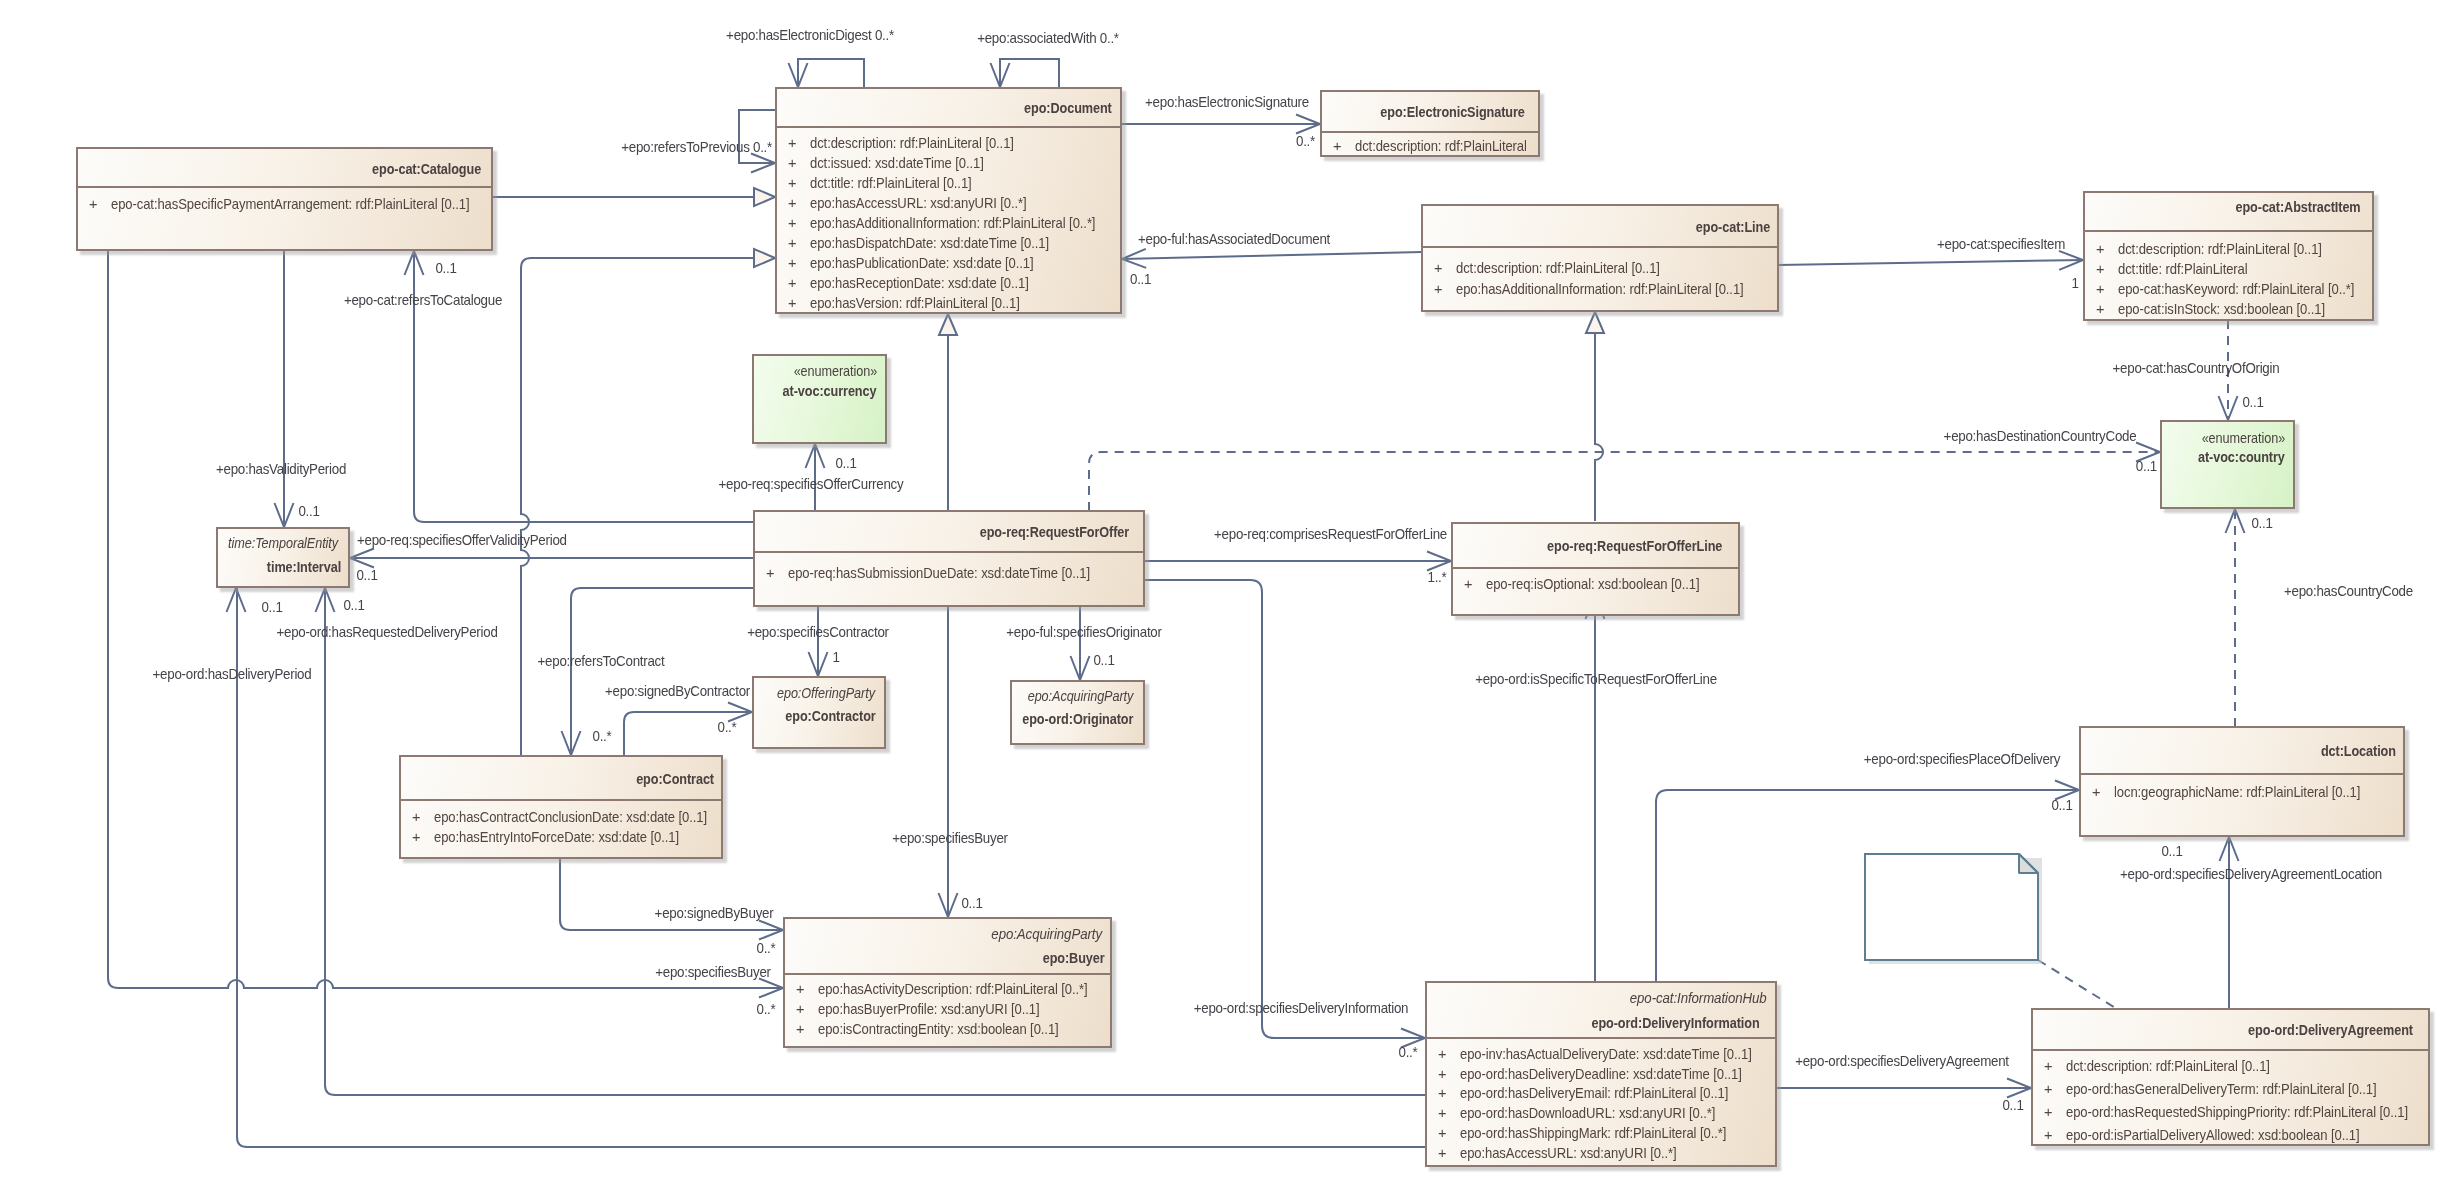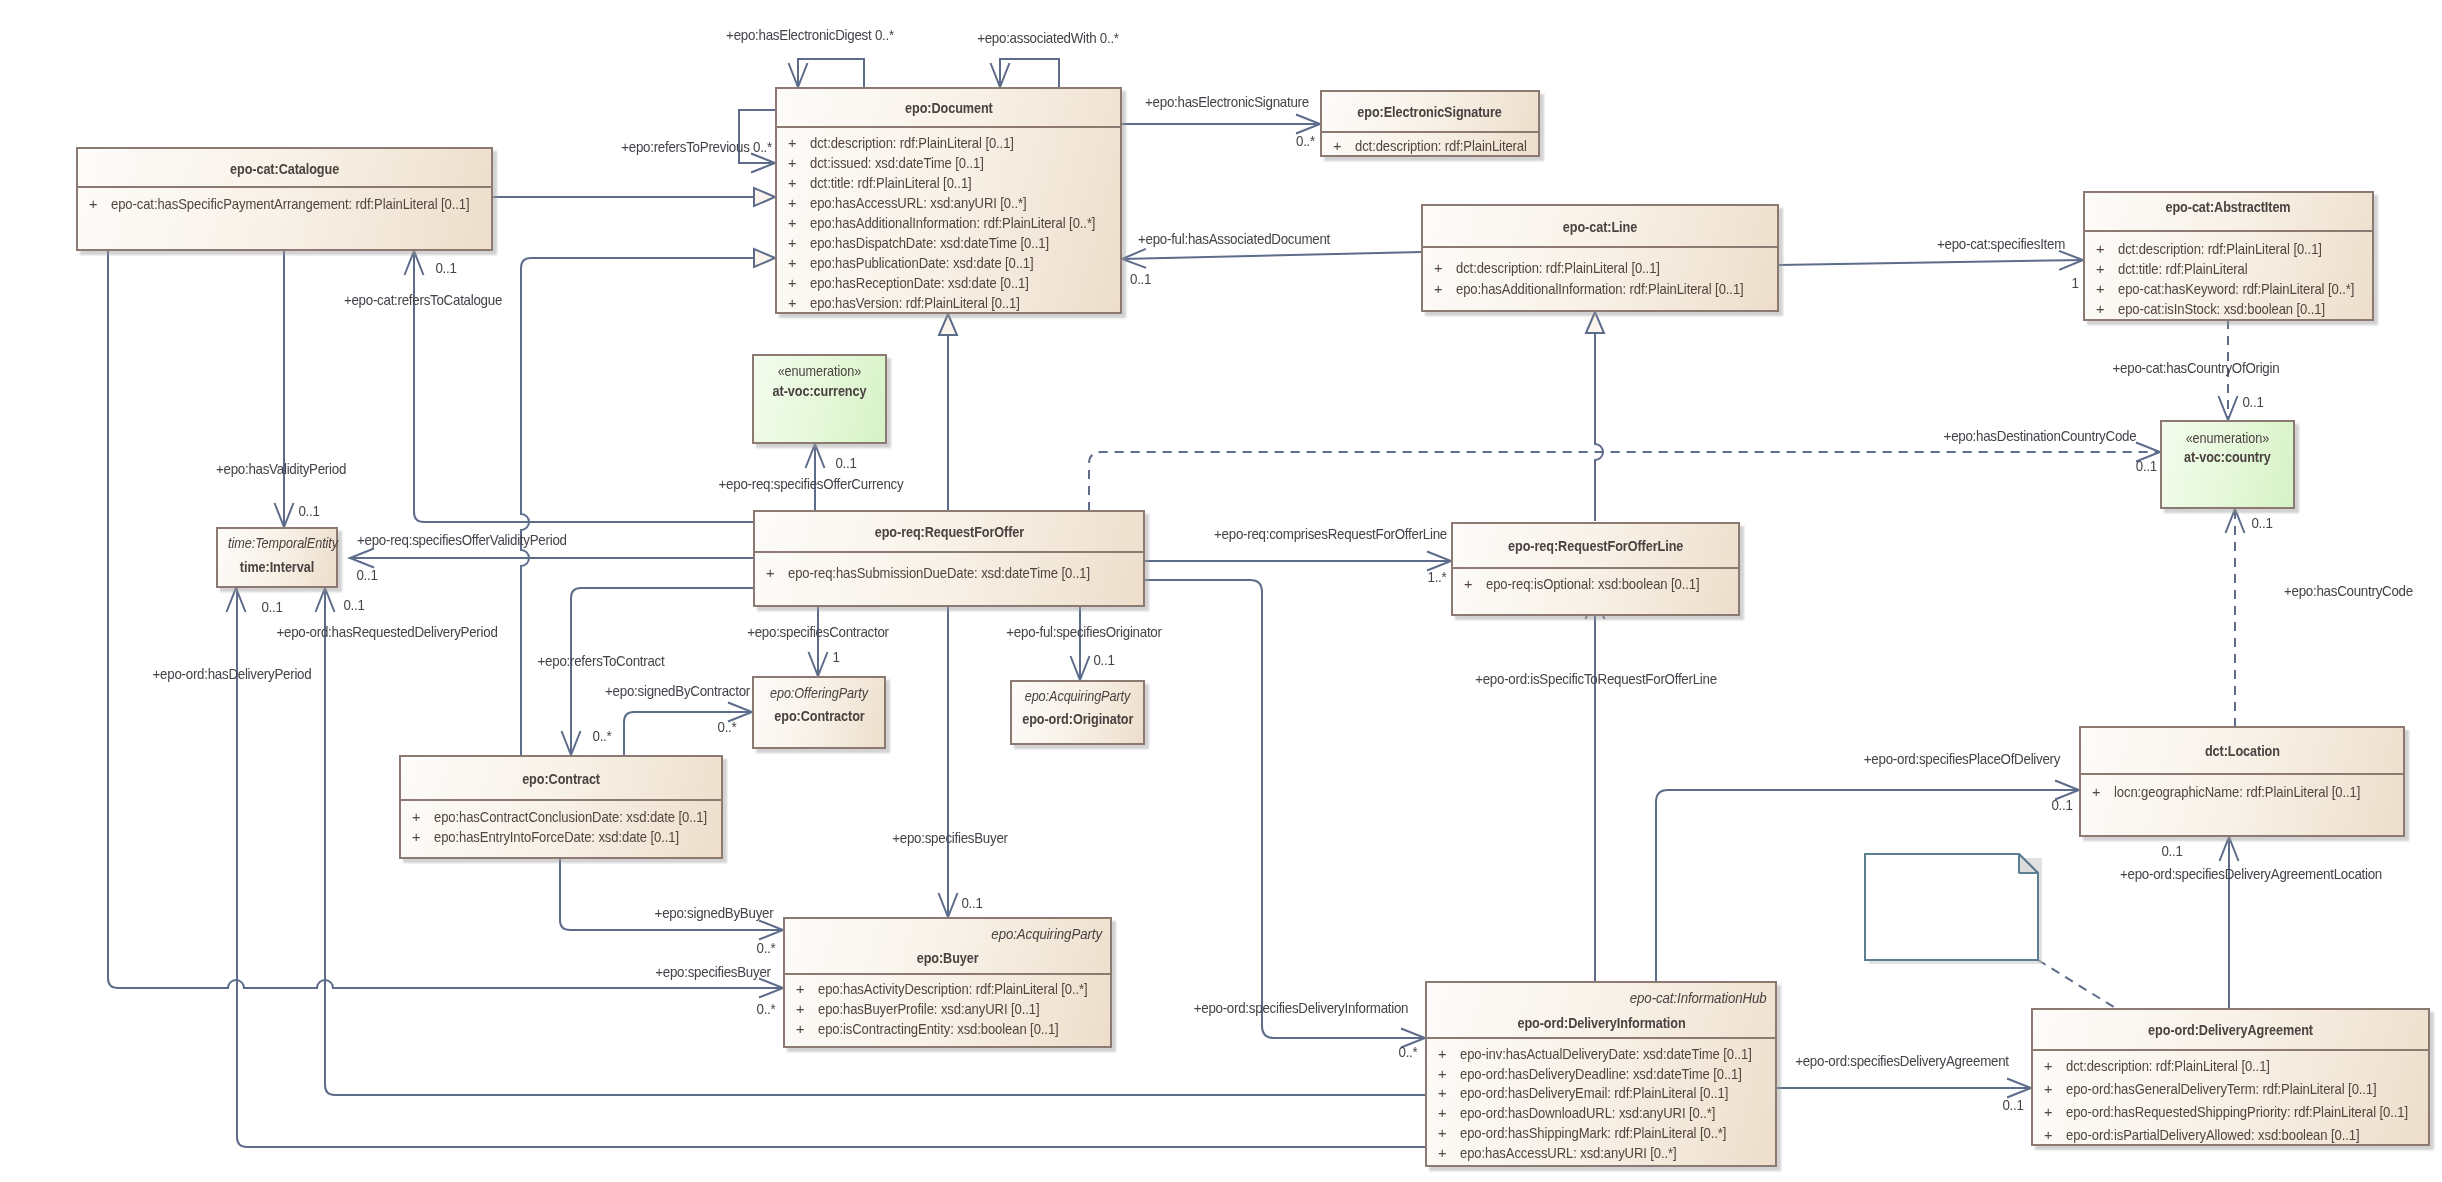--- a/index.html
+++ b/index.html
@@ -1,18 +1,18 @@
 <!DOCTYPE html>
 <html><head><meta charset="utf-8"><style>
 html,body{margin:0;padding:0;background:#fff}
 #page{position:relative;width:2442px;height:1182px;background:#fff;overflow:hidden;
  font-family:"Liberation Sans",sans-serif;border-radius:29px;}
 .box{position:absolute;border:2px solid #8c7a72;box-shadow:4px 4px 2px rgba(155,155,155,.45);box-sizing:border-box}
 .sep{position:absolute;left:0;right:0;height:0;border-top:2px solid #8c7a72}
-.cline{position:absolute;left:0;right:0;text-align:center;font-size:15px;line-height:20px;color:#4a4140;letter-spacing:-0.3px;white-space:nowrap}
+.cline{position:absolute;left:0;right:0;text-align:right;font-size:15px;line-height:20px;color:#4a4140;letter-spacing:-0.3px;white-space:nowrap}
 .bold{font-weight:bold;font-size:15px}
 .ital{font-style:italic}
 .pright{position:absolute;right:8px;text-align:right;font-size:15px;line-height:20px;font-style:italic;color:#4a4140;letter-spacing:-0.3px;white-space:nowrap}
 .row{position:absolute;left:0;right:0;padding-left:33px;font-size:14.5px;line-height:20px;color:#52443f;white-space:nowrap}
 .plus{position:absolute;left:11px;color:#52443f}
 .sx{display:inline-block;transform:scaleX(0.9);transform-origin:0 50%;letter-spacing:-0.1px}
 .sxc{display:inline-block;transform:scaleX(0.845);transform-origin:50% 50%;letter-spacing:-0.1px}
 .sxr{display:inline-block;transform:scaleX(0.885);transform-origin:100% 50%;letter-spacing:-0.1px}
 .notetext{position:absolute;font-size:14.5px;line-height:19.6px;color:#33373b}
 .notetext div{transform:scaleX(0.9);transform-origin:0 50%;white-space:nowrap}
@@ -187,21 +187,21 @@
 <div class="row" style="top:106.3px"><span class="plus">+</span><span class="sx">epo-cat:isInStock: xsd:boolean [0..1]</span></div>
 </div>
 <div class="box" style="left:752px;top:354px;width:135px;height:90px;background:linear-gradient(105deg,#f3fcee 0%,#e6f8da 50%,#d6f2c6 100%)">
 <div class="cline" style="top:5px"><span class="sxc">«enumeration»</span></div>
 <div class="cline bold" style="top:25px"><span class="sxc">at-voc:currency</span></div>
 </div>
 <div class="box" style="left:2160px;top:420px;width:135px;height:89px;background:linear-gradient(105deg,#f3fcee 0%,#e6f8da 50%,#d6f2c6 100%)">
 <div class="cline" style="top:6px"><span class="sxc">«enumeration»</span></div>
 <div class="cline bold" style="top:25px"><span class="sxc">at-voc:country</span></div>
 </div>
-<div class="box" style="left:216px;top:527px;width:122px;height:61px;background:linear-gradient(105deg,#fdfcfa 0%,#f8f1e7 50%,#eddecb 100%)">
+<div class="box" style="left:216px;top:527px;width:134px;height:61px;background:linear-gradient(105deg,#fdfcfa 0%,#f8f1e7 50%,#eddecb 100%)">
 <div class="cline ital" style="top:4px"><span class="sxc">time:TemporalEntity</span></div>
 <div class="cline bold" style="top:28px"><span class="sxc">time:Interval</span></div>
 </div>
 <div class="box" style="left:753px;top:510px;width:392px;height:97px;background:linear-gradient(105deg,#fdfcfa 0%,#f8f1e7 50%,#eddecb 100%)">
 <div class="sep" style="top:39px"></div>
 <div class="cline bold" style="top:10px"><span class="sxc">epo-req:RequestForOffer</span></div>
 <div class="row" style="top:51.0px"><span class="plus">+</span><span class="sx">epo-req:hasSubmissionDueDate: xsd:dateTime [0..1]</span></div>
 </div>
 <div class="box" style="left:1451px;top:522px;width:289px;height:94px;background:linear-gradient(105deg,#fdfcfa 0%,#f8f1e7 50%,#eddecb 100%)">
 <div class="sep" style="top:43px"></div>

